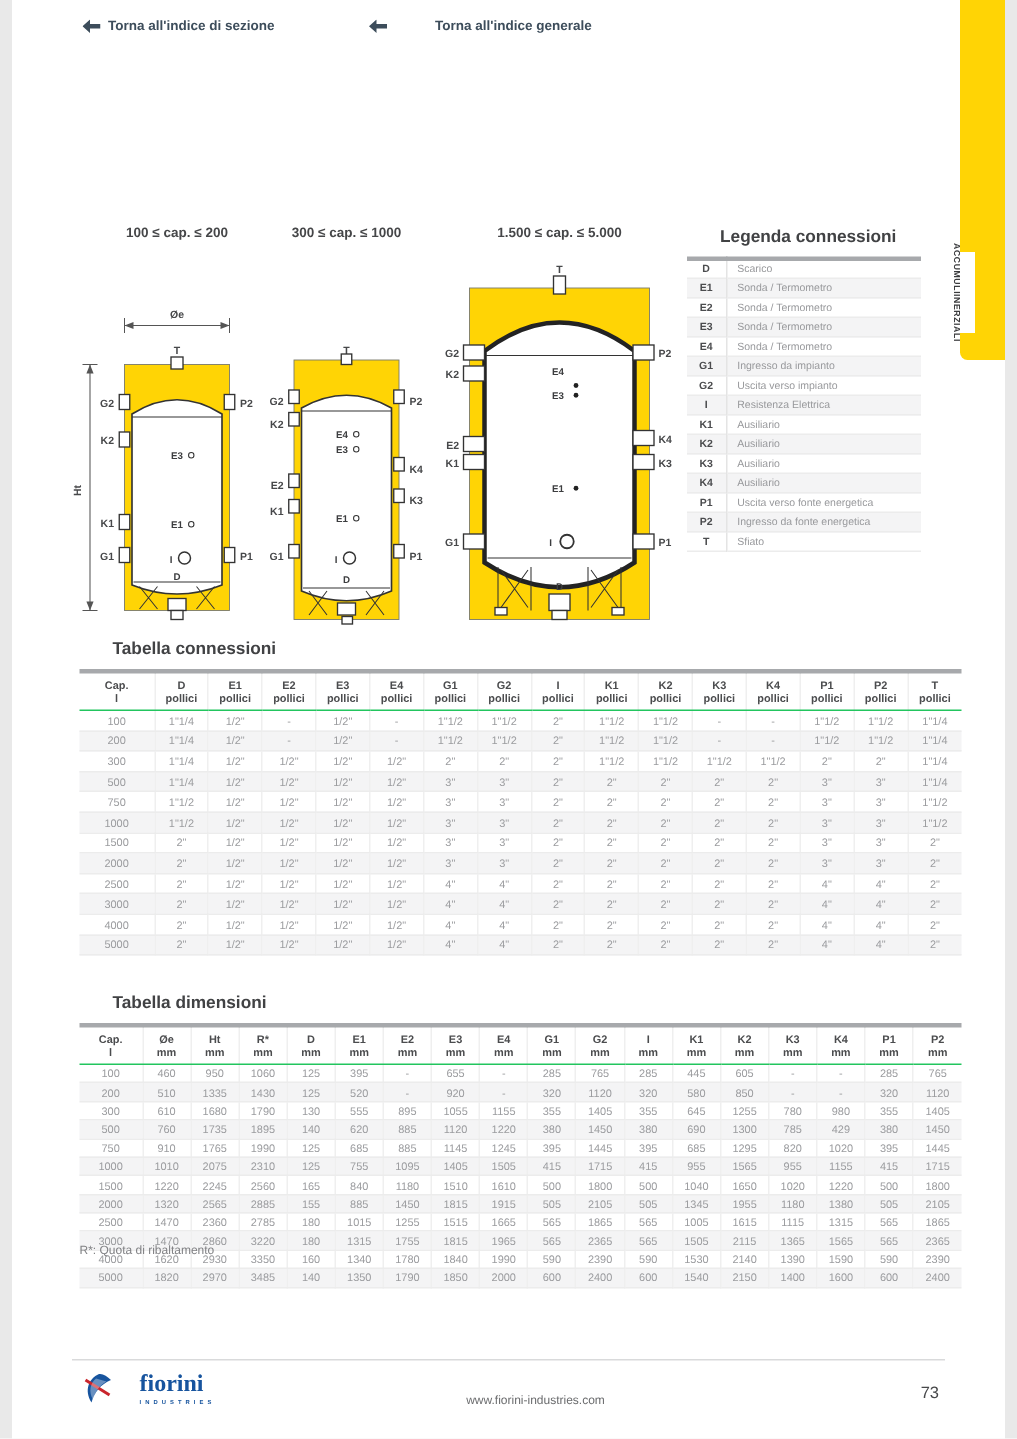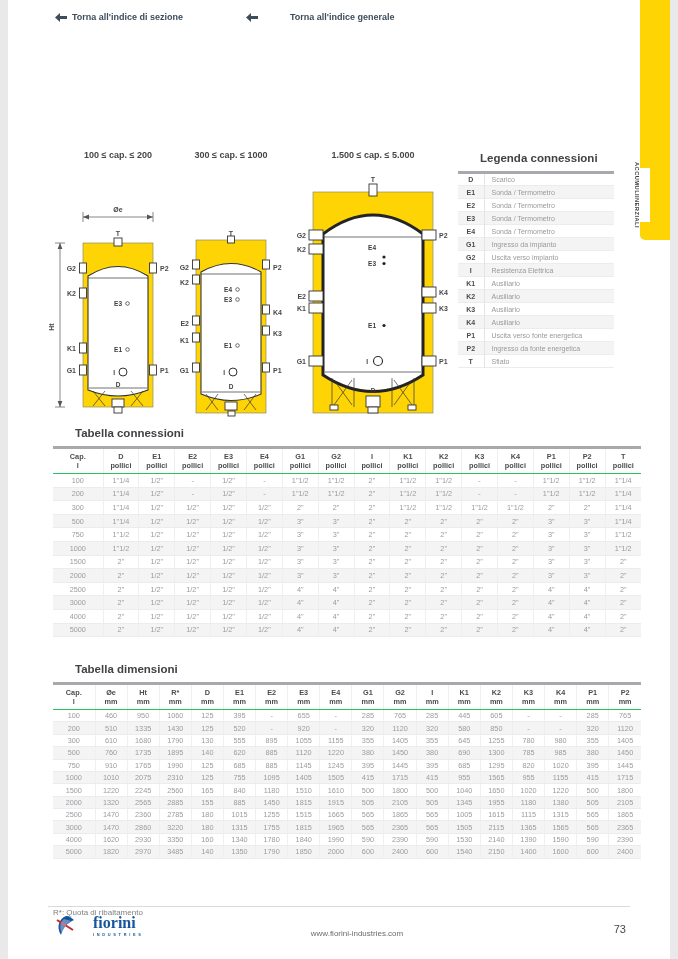--- a/index.html
+++ b/index.html
@@ -55,21 +55,21 @@
   .data-table { border-collapse:collapse; table-layout:fixed; width:588px; border-top:3px solid #a7a9ac; }
   .data-table th { font-size:7.3px; color:#4b4c4e; padding:3px 0 2px; vertical-align:top;
                    border-right:1px solid #efefef; border-bottom:1px solid #22c55e; line-height:1.3; }
   .data-table th:last-child, .data-table td:last-child { border-right:none; }
   .data-table td { font-size:7.3px; color:#9b9c9f; text-align:center;
                    border-right:1px solid #efefef; border-bottom:1px solid #ececec; }
   .data-table tbody tr:nth-child(even) { background:#f4f4f5; }
   .conn td { height:13.6px; } .conn th:first-child { width:50px; }
   .dims td { height:12.4px; } .dims th:first-child { width:42px; }
 
-  .footnote { position:absolute; left:45px; top:908px; font-size:8px; color:#808184; }
+  .footnote { position:absolute; left:45px; top:829px; font-size:8px; color:#808184; }
 
   
   .footer-line { position:absolute; left:40px; right:40px; top:906px; border-top:1px solid #d9dadb; }
   .logo { position:absolute; left:46px; top:915px; display:flex; align-items:flex-start; gap:17px; }
   .logo-text { display:flex; flex-direction:column; }
   .brand { font-family:"Liberation Serif", serif; font-weight:bold; font-size:16px; line-height:15px; color:#17549e; }
   .brand-sub { font-size:3.9px; font-weight:bold; letter-spacing:2.7px; color:#17549e; margin-top:2px; }
   .website { position:absolute; left:0; right:0; top:929px; text-align:center; font-size:8px; color:#6b6c6e;padding-left:36px; }
   .pagenum { position:absolute; right:44px; top:923px; font-size:11px; color:#47484a; }
 </style>
@@ -725,21 +725,21 @@
             <td>620</td>
             <td>885</td>
             <td>1120</td>
             <td>1220</td>
             <td>380</td>
             <td>1450</td>
             <td>380</td>
             <td>690</td>
             <td>1300</td>
             <td>785</td>
-            <td>985</td>
+            <td>429</td>
             <td>380</td>
             <td>1450</td>
           </tr>
           <tr>
             <td>750</td>
             <td>910</td>
             <td>1765</td>
             <td>1990</td>
             <td>125</td>
             <td>685</td>

